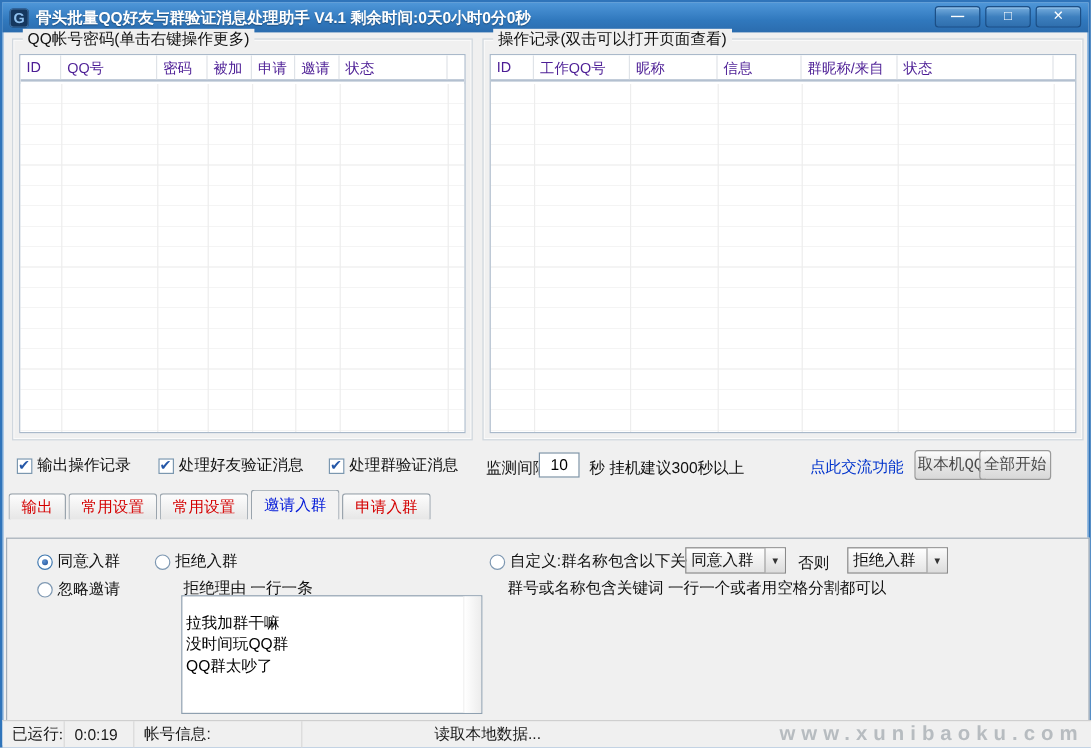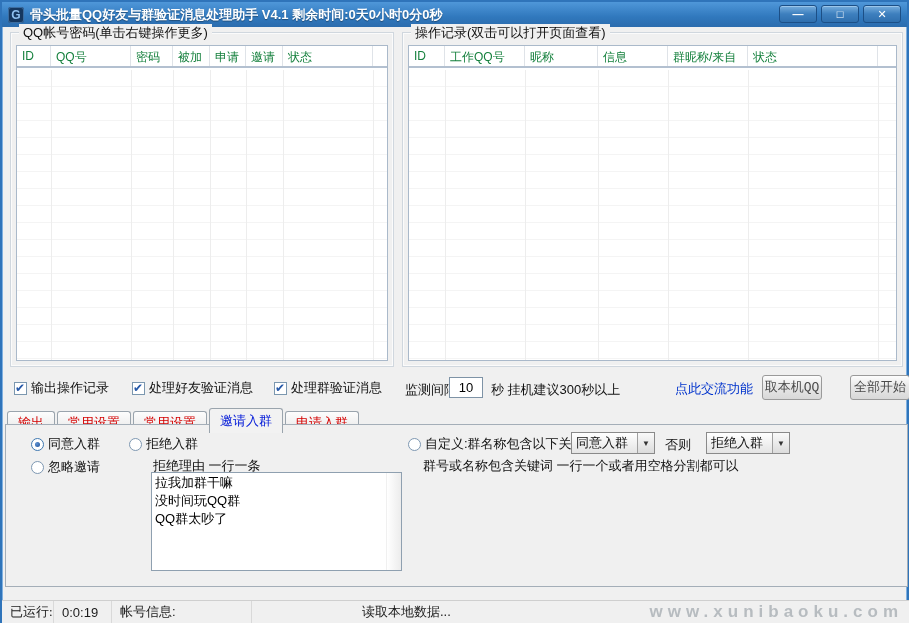--- a/index.html
+++ b/index.html
@@ -25,60 +25,60 @@
   
   .groupbox { position:absolute; border:1px solid #d0d7de; box-shadow:inset 0 0 0 1px #fbfbfb; }
   .groupbox .gb-label { position:absolute; top:-9px; left:8px; background:#f0f0f0; padding:0 4px;
                         font-size:13px; color:#111; white-space:nowrap; }
   .gb-accounts { left:8px; top:30px; width:384px; height:335px; }
   .gb-records  { left:400px; top:30px; width:501px; height:335px; }
 
   .grid { position:absolute; left:5px; top:12px; right:5px; bottom:5px; background:#fff;
           border:1px solid #aab9ca; overflow:hidden; }
   .grid-header { display:flex; height:22px; background:#fff; border-bottom:2px solid #b3c0d0; }
-  .grid-header .hcell { border-right:1px solid #dfe3e8; padding:3px 4px 0 5px; font-size:12px; color:#15803d;
+  .grid-header .hcell { border-right:1px solid #dfe3e8; padding:3px 4px 0 5px; font-size:12px; color:#4c1d95;
                         white-space:nowrap; overflow:hidden; }
   .grid-body { position:absolute; left:0; top:24px; right:0; bottom:0;
                background:repeating-linear-gradient(to bottom, #ffffff 0 16px, #f4f4f4 16px 17px); }
   .vline { position:absolute; top:0; bottom:0; width:1px; background:#ededed; }
 
   
   .controlbar { position:absolute; left:0; top:370px; width:909px; height:32px; }
   .cb-item { position:absolute; display:flex; align-items:center; gap:4px; height:20px; top:6px; }
   .checkbox { width:13px; height:13px; border:1px solid #7b97af; background:#fff; position:relative; }
   .checkbox.checked::after { content:"✔"; position:absolute; left:0px; top:-2px; color:#2457a8; font-size:12px; font-weight:bold; }
   .cb-label { font-size:13px; color:#111; white-space:nowrap; }
   .interval-input { position:absolute; left:447px; top:5px; width:34px; height:21px; border:1px solid #7e93a6;
                     text-align:center; font-size:13px; background:#fff; font-family:inherit; }
   .chat-link { position:absolute; left:673px; top:8px; color:#0033cc; font-size:13px; white-space:nowrap; cursor:pointer; }
   .push-btn { position:absolute; top:3px; height:25px; border:1px solid #9a9a9a; border-radius:3px;
               background:linear-gradient(#fdfdfd,#e8e8e8 45%,#d8d8d8); font-size:13px; color:#4a4a4a;
               text-align:center; line-height:23px; font-family:Liberation Mono, monospace; }
   .btn-getqq { left:760px; width:60px; }
-  .btn-start { left:848px; width:60px; }
+  .btn-start { left:814px; width:60px; }
 
   
   .tabstrip { position:absolute; left:5px; top:406px; height:25px; display:flex; align-items:flex-end; }
   .tab { height:22px; border:1px solid #9aa4ad; border-bottom:none; border-radius:3px 3px 0 0;
          background:linear-gradient(#fdfdfd,#e6e6e6); padding:0 10px; margin-right:2px;
          font-size:13px; color:#d40000; line-height:21px; white-space:nowrap; cursor:default; }
   .tab.active { height:25px; background:#f2f2f2; color:#0018d8; line-height:24px; position:relative; z-index:3; }
-  .tabpanel { position:absolute; left:3px; top:422px; width:903px; height:163px;
+  .tabpanel { position:absolute; left:3px; top:446px; width:903px; height:163px;
               border:1px solid #a4aeb8; background:#f0f0f0; }
 
   
   .radio { width:13px; height:13px; border-radius:50%; border:1px solid #7e98b2; background:#fff; position:relative; }
   .radio.selected { border-color:#3f78b0; }
   .radio.selected::after { content:""; position:absolute; left:3px; top:3px; width:5px; height:5px; border-radius:50%;
                            background:radial-gradient(circle at 35% 35%, #5d92d2, #1f4f96); }
   .radio-item { position:absolute; display:flex; align-items:center; gap:4px; }
   .plain-label { position:absolute; font-size:13px; color:#111; white-space:nowrap; }
   .ta-wrap { position:absolute; border:1px solid #8fa0b0; background:#fff; }
   .ta-wrap textarea { position:absolute; inset:0; width:100%; height:100%; border:none; resize:none; outline:none;
-                      font-family:inherit; font-size:13px; color:#000; padding:1px 3px; background:transparent; }
+                      font-family:inherit; font-size:13px; color:#000; padding:13px 3px; background:transparent; }
   .ta-scroll { position:absolute; right:0; top:0; bottom:0; width:15px;
                background:linear-gradient(to right,#ffffff,#ececec); border-left:1px solid #f0f0f0; pointer-events:none; }
   .combo { position:absolute; height:22px; width:84px; border:1px solid #8a8a8a;
            background:linear-gradient(#ffffff,#e4e4e4); display:flex; align-items:center; cursor:default; }
   .combo .combo-text { flex:1; padding:0 4px; font-size:13px; color:#111; white-space:nowrap; overflow:hidden; }
   .combo .combo-arrow { width:17px; height:100%; border-left:1px solid #a0a0a0;
                         background:linear-gradient(#fafafa,#dcdcdc); font-size:8px; color:#333;
                         display:flex; align-items:center; justify-content:center; }
 
   

